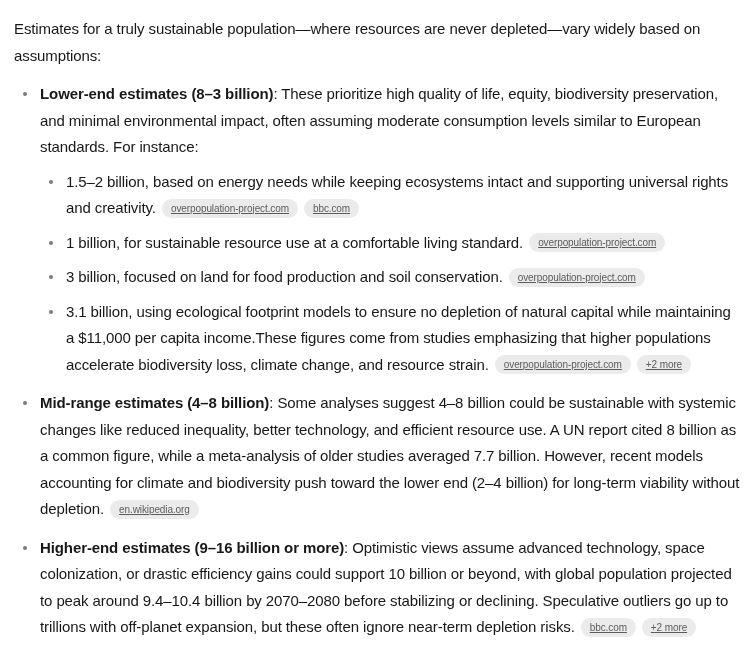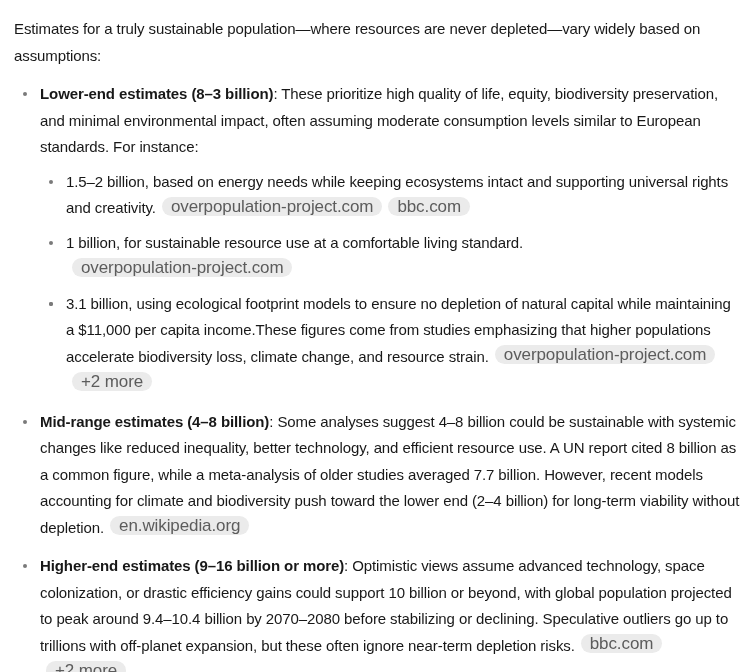--- a/index.html
+++ b/index.html
@@ -46,37 +46,38 @@
   }
   strong {
     font-weight: 700;
   }
   .pill {
     display: inline-block;
     background: #ebebeb;
     color: #5c5c5c;
     border-radius: 10px;
     padding: 0 9px;
-    font-size: 17px;
+    font-size: 10px;
     line-height: 19px;
     margin-left: 6px;
     vertical-align: 1.5px;
     letter-spacing: -0.1px;
     white-space: nowrap;
     cursor: pointer;
+    text-decoration: underline;
   }
 </style>
 </head>
 <body>
 
 <div class="page">
   <p class="intro">Estimates for a truly sustainable population—where resources are never depleted—vary widely based on assumptions:</p>
   <div id="list-root">
       <div class="li"><span class="dot"></span><span><strong>Lower-end estimates (8–3 billion)</strong><span>: These prioritize high quality of life, equity, biodiversity preservation, and minimal environmental impact, often assuming moderate consumption levels similar to European standards. For instance:</span></span><div class="sublist">
           <div class="li"><span class="dot"></span><span><span>1.5–2 billion, based on energy needs while keeping ecosystems intact and supporting universal rights and creativity.</span><span class="pill">overpopulation-project.com</span><span class="pill">bbc.com</span></span></div>
           <div class="li"><span class="dot"></span><span><span>1 billion, for sustainable resource use at a comfortable living standard.</span><span class="pill">overpopulation-project.com</span></span></div>
-          <div class="li"><span class="dot"></span></div>
+          <div class="li"><span class="dot"></span><span><span>3 billion, focused on land for food production and soil conservation.</span><span class="pill">overpopulation-project.com</span></span></div>
           <div class="li"><span class="dot"></span><span><span>3.1 billion, using ecological footprint models to ensure no depletion of natural capital while maintaining a $11,000 per capita income.These figures come from studies emphasizing that higher populations accelerate biodiversity loss, climate change, and resource strain.</span><span class="pill">overpopulation-project.com</span><span class="pill">+2 more</span></span></div>
         </div></div>
       <div class="li"><span class="dot"></span><span><strong>Mid-range estimates (4–8 billion)</strong><span>: Some analyses suggest 4–8 billion could be sustainable with systemic changes like reduced inequality, better technology, and efficient resource use. A UN report cited 8 billion as a common figure, while a meta-analysis of older studies averaged 7.7 billion. However, recent models accounting for climate and biodiversity push toward the lower end (2–4 billion) for long-term viability without depletion.</span><span class="pill">en.wikipedia.org</span></span></div>
       <div class="li"><span class="dot"></span><span><strong>Higher-end estimates (9–16 billion or more)</strong><span>: Optimistic views assume advanced technology, space colonization, or drastic efficiency gains could support 10 billion or beyond, with global population projected to peak around 9.4–10.4 billion by 2070–2080 before stabilizing or declining. Speculative outliers go up to trillions with off-planet expansion, but these often ignore near-term depletion risks.</span><span class="pill">bbc.com</span><span class="pill">+2 more</span></span></div>
     </div>
 </div>
 
 </body></html>

